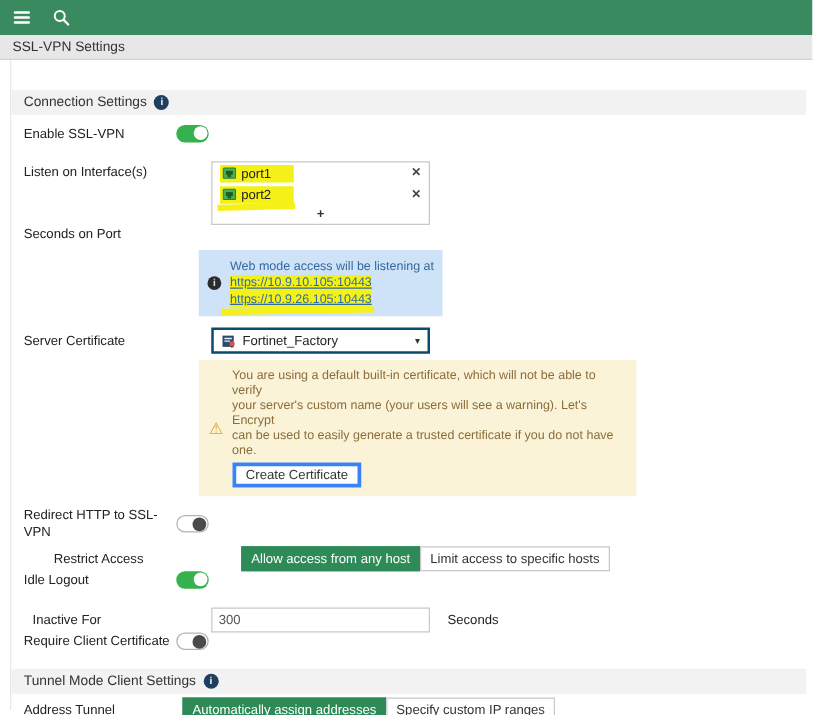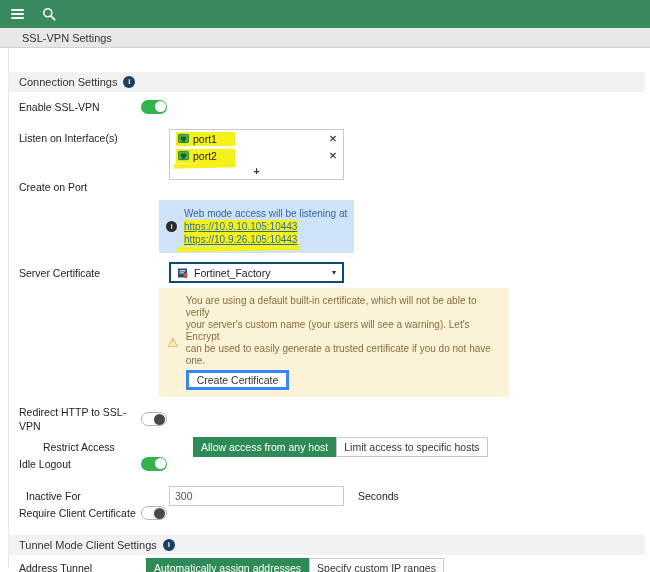--- a/index.html
+++ b/index.html
@@ -5,21 +5,21 @@
   html,body{margin:0;padding:0;}
   body{
     width:650px;height:572px;overflow:hidden;background:#fff;
     font-family:"Liberation Sans",sans-serif;font-size:10.5px;color:#222;
   }
   
   .topbar{height:28px;background:#398b5f;display:flex;align-items:center;gap:18px;padding-left:11px;}
   .hamburger{display:flex;flex-direction:column;gap:2px;cursor:pointer;}
   .hamburger span{display:block;width:13px;height:2px;background:#fff;border-radius:1px;}
   .search-btn{display:flex;align-items:center;cursor:pointer;}
-  .breadcrumb{height:19px;background:#e7e7e7;border-bottom:1px solid #d2d2d2;display:flex;align-items:center;padding-left:22px;font-size:11px;color:#333;}
+  .breadcrumb{height:19px;background:#e7e7e7;border-bottom:1px solid #d2d2d2;display:flex;align-items:center;padding-left:10px;font-size:11px;color:#333;}
   
   .content{position:relative;margin-left:8px;border-left:1px solid #e8e8e8;padding-top:24px;height:520px;box-sizing:border-box;}
   .section-header{height:20px;background:#f2f2f2;margin-right:5px;display:flex;align-items:center;padding-left:10px;gap:6px;font-size:11px;color:#333;}
   .info-icon{width:12px;height:12px;border-radius:50%;background:#1e3f5e;color:#fff;font-size:8px;font-weight:bold;display:inline-flex;align-items:center;justify-content:center;line-height:1;}
   .row{display:flex;align-items:center;margin-left:10px;}
   .lbl{width:150px;flex-shrink:0;line-height:14px;}
   .lbl-t{width:122px;flex-shrink:0;line-height:14px;}
   .lbl-a{width:127px;flex-shrink:0;line-height:14px;}
   .lbl-in{width:143px;padding-left:7px;flex-shrink:0;line-height:14px;}
   
@@ -122,21 +122,21 @@
           <span class="pname">port2</span>
         </span>
         <span class="if-x">✕</span>
         <span class="mark" style="left:4px;bottom:-4px;width:62px;height:5px;transform:rotate(-1.5deg);"></span>
       </div>
       <div class="if-add">+</div>
     </div>
   </div>
 
   <div class="row mt0">
-    <span class="lbl">Create on Port</span>
+    <span class="lbl">Seconds on Port</span>
   </div>
 
   <div class="info-box">
     <span class="ib-icon">i</span>
     <div class="ib-text">
       <span>Web mode access will be listening at</span>
       <a class="ib-link">https://10.9.10.105:10443</a>
       <a class="ib-link">https://10.9.26.105:10443</a>
     </div>
     <span class="mark" style="left:18px;bottom:2px;width:122px;height:5px;transform:rotate(-1deg);"></span>

